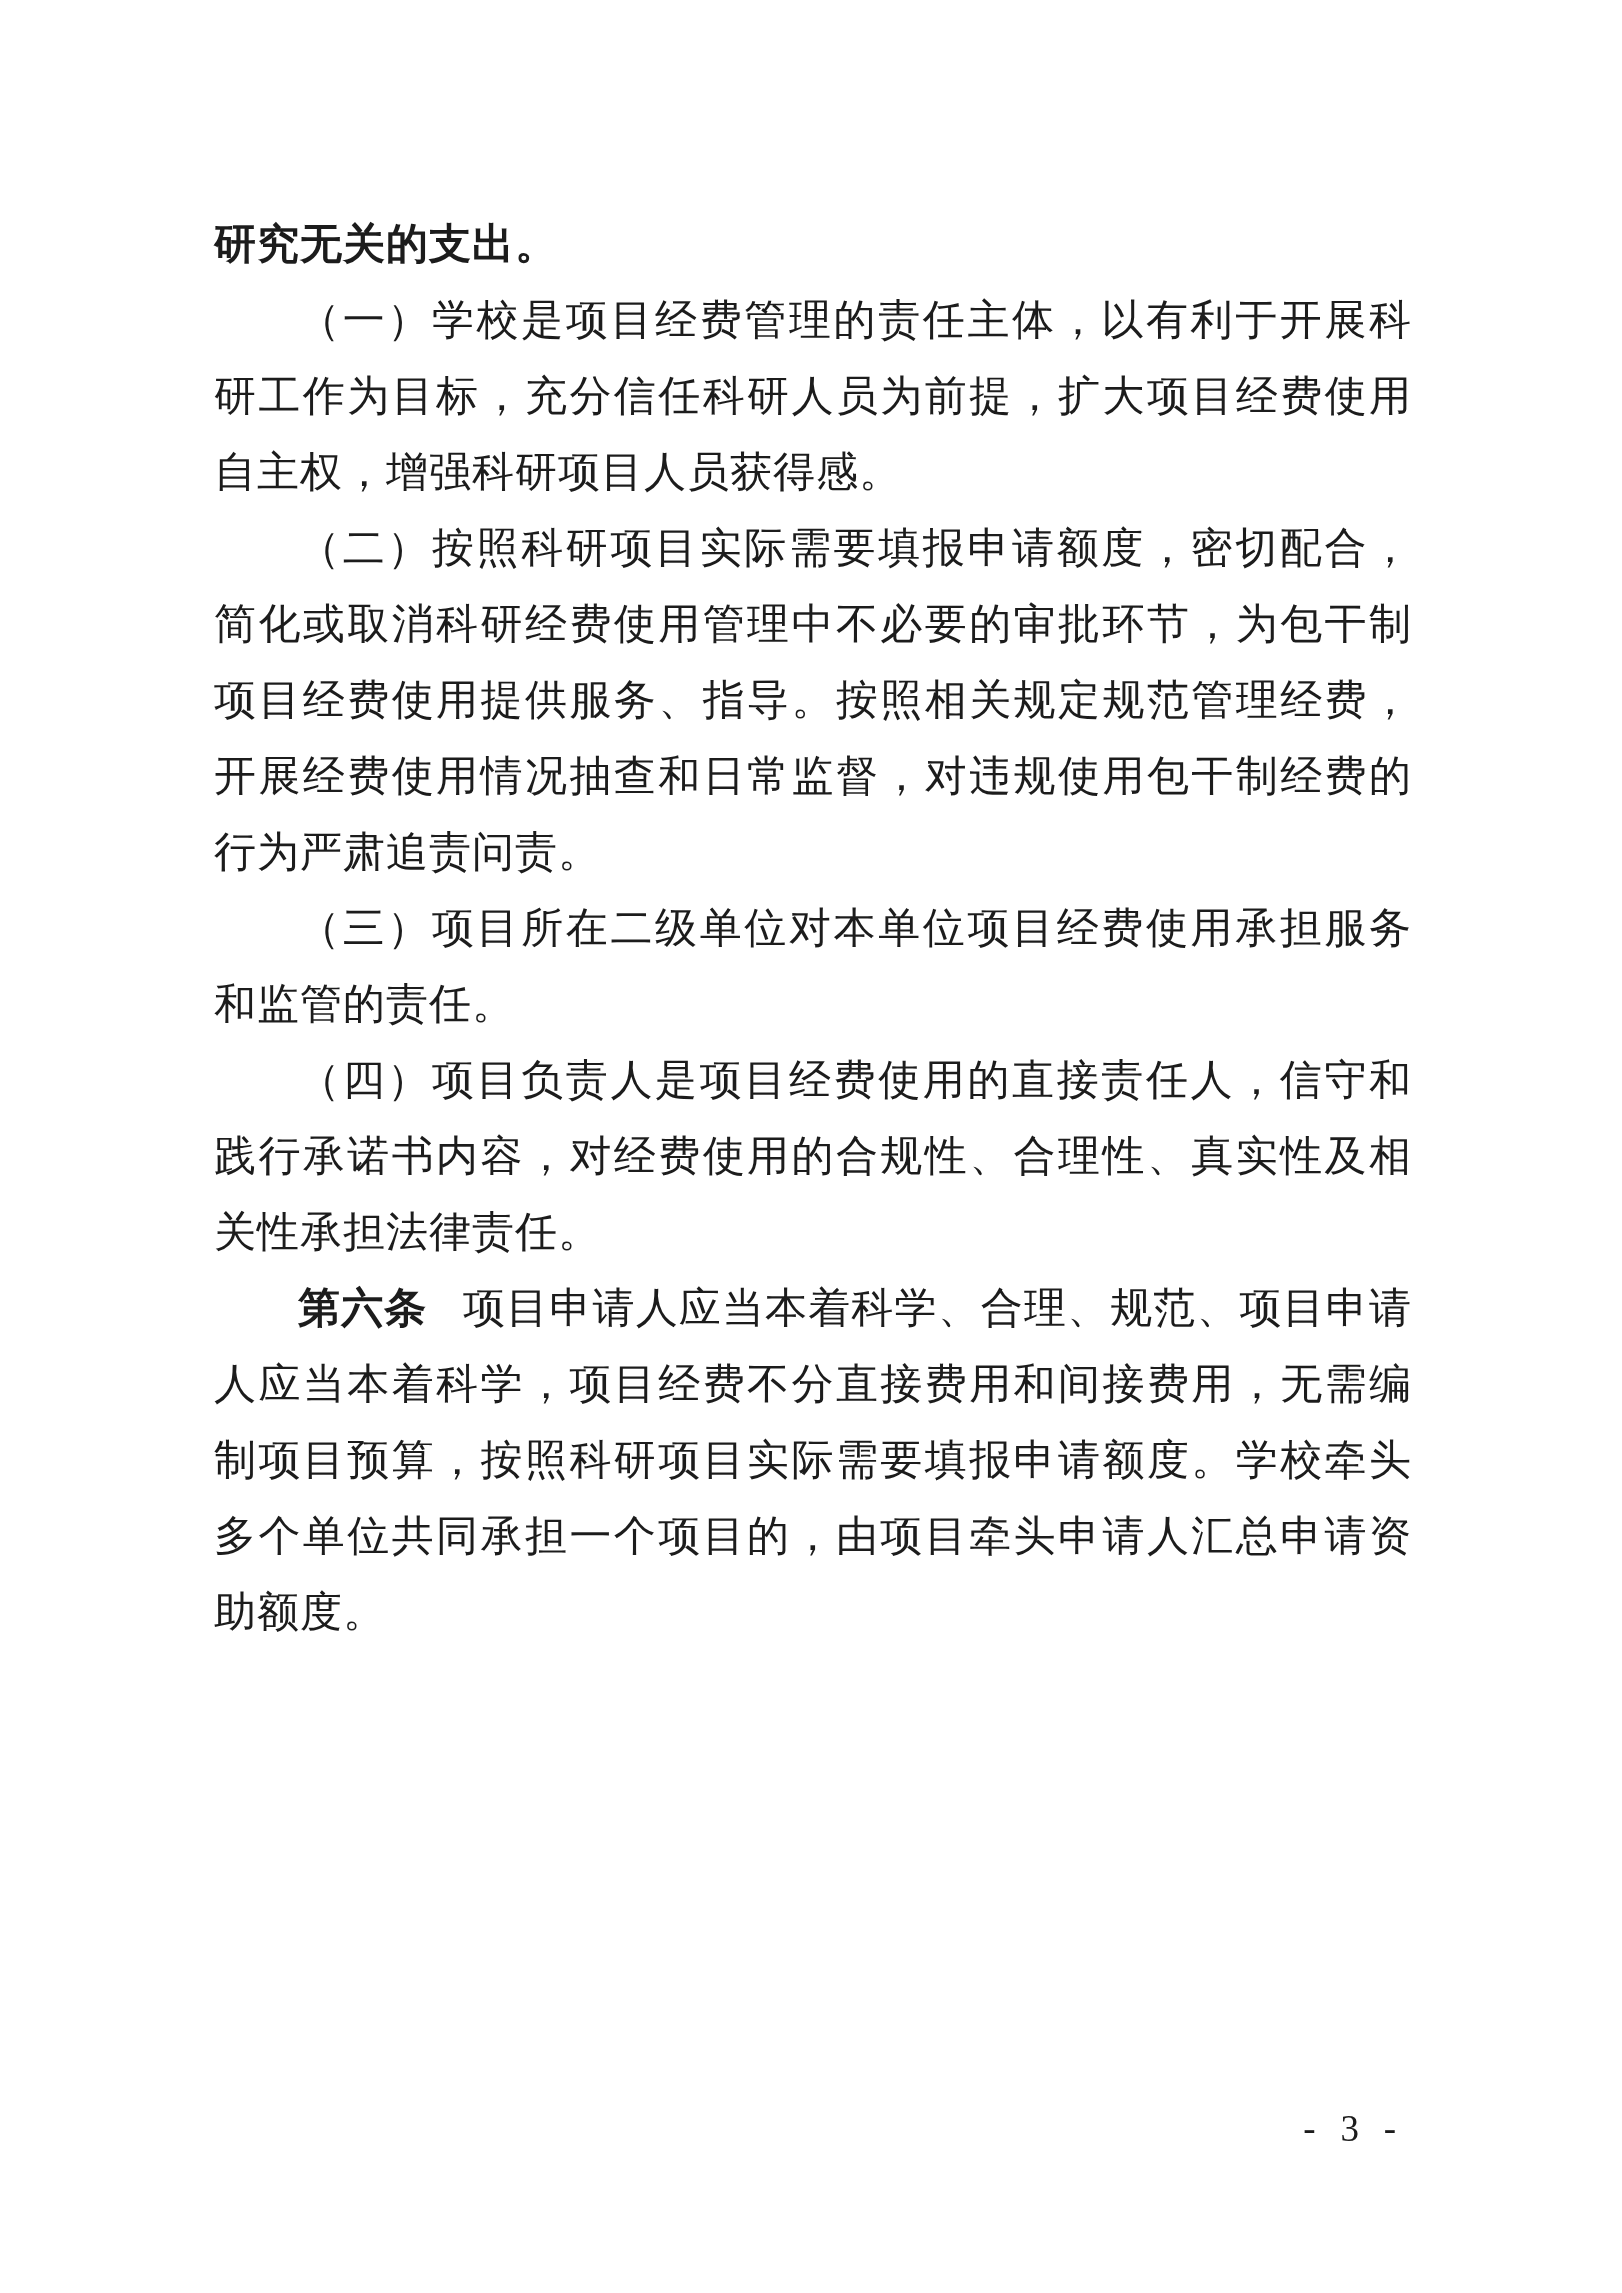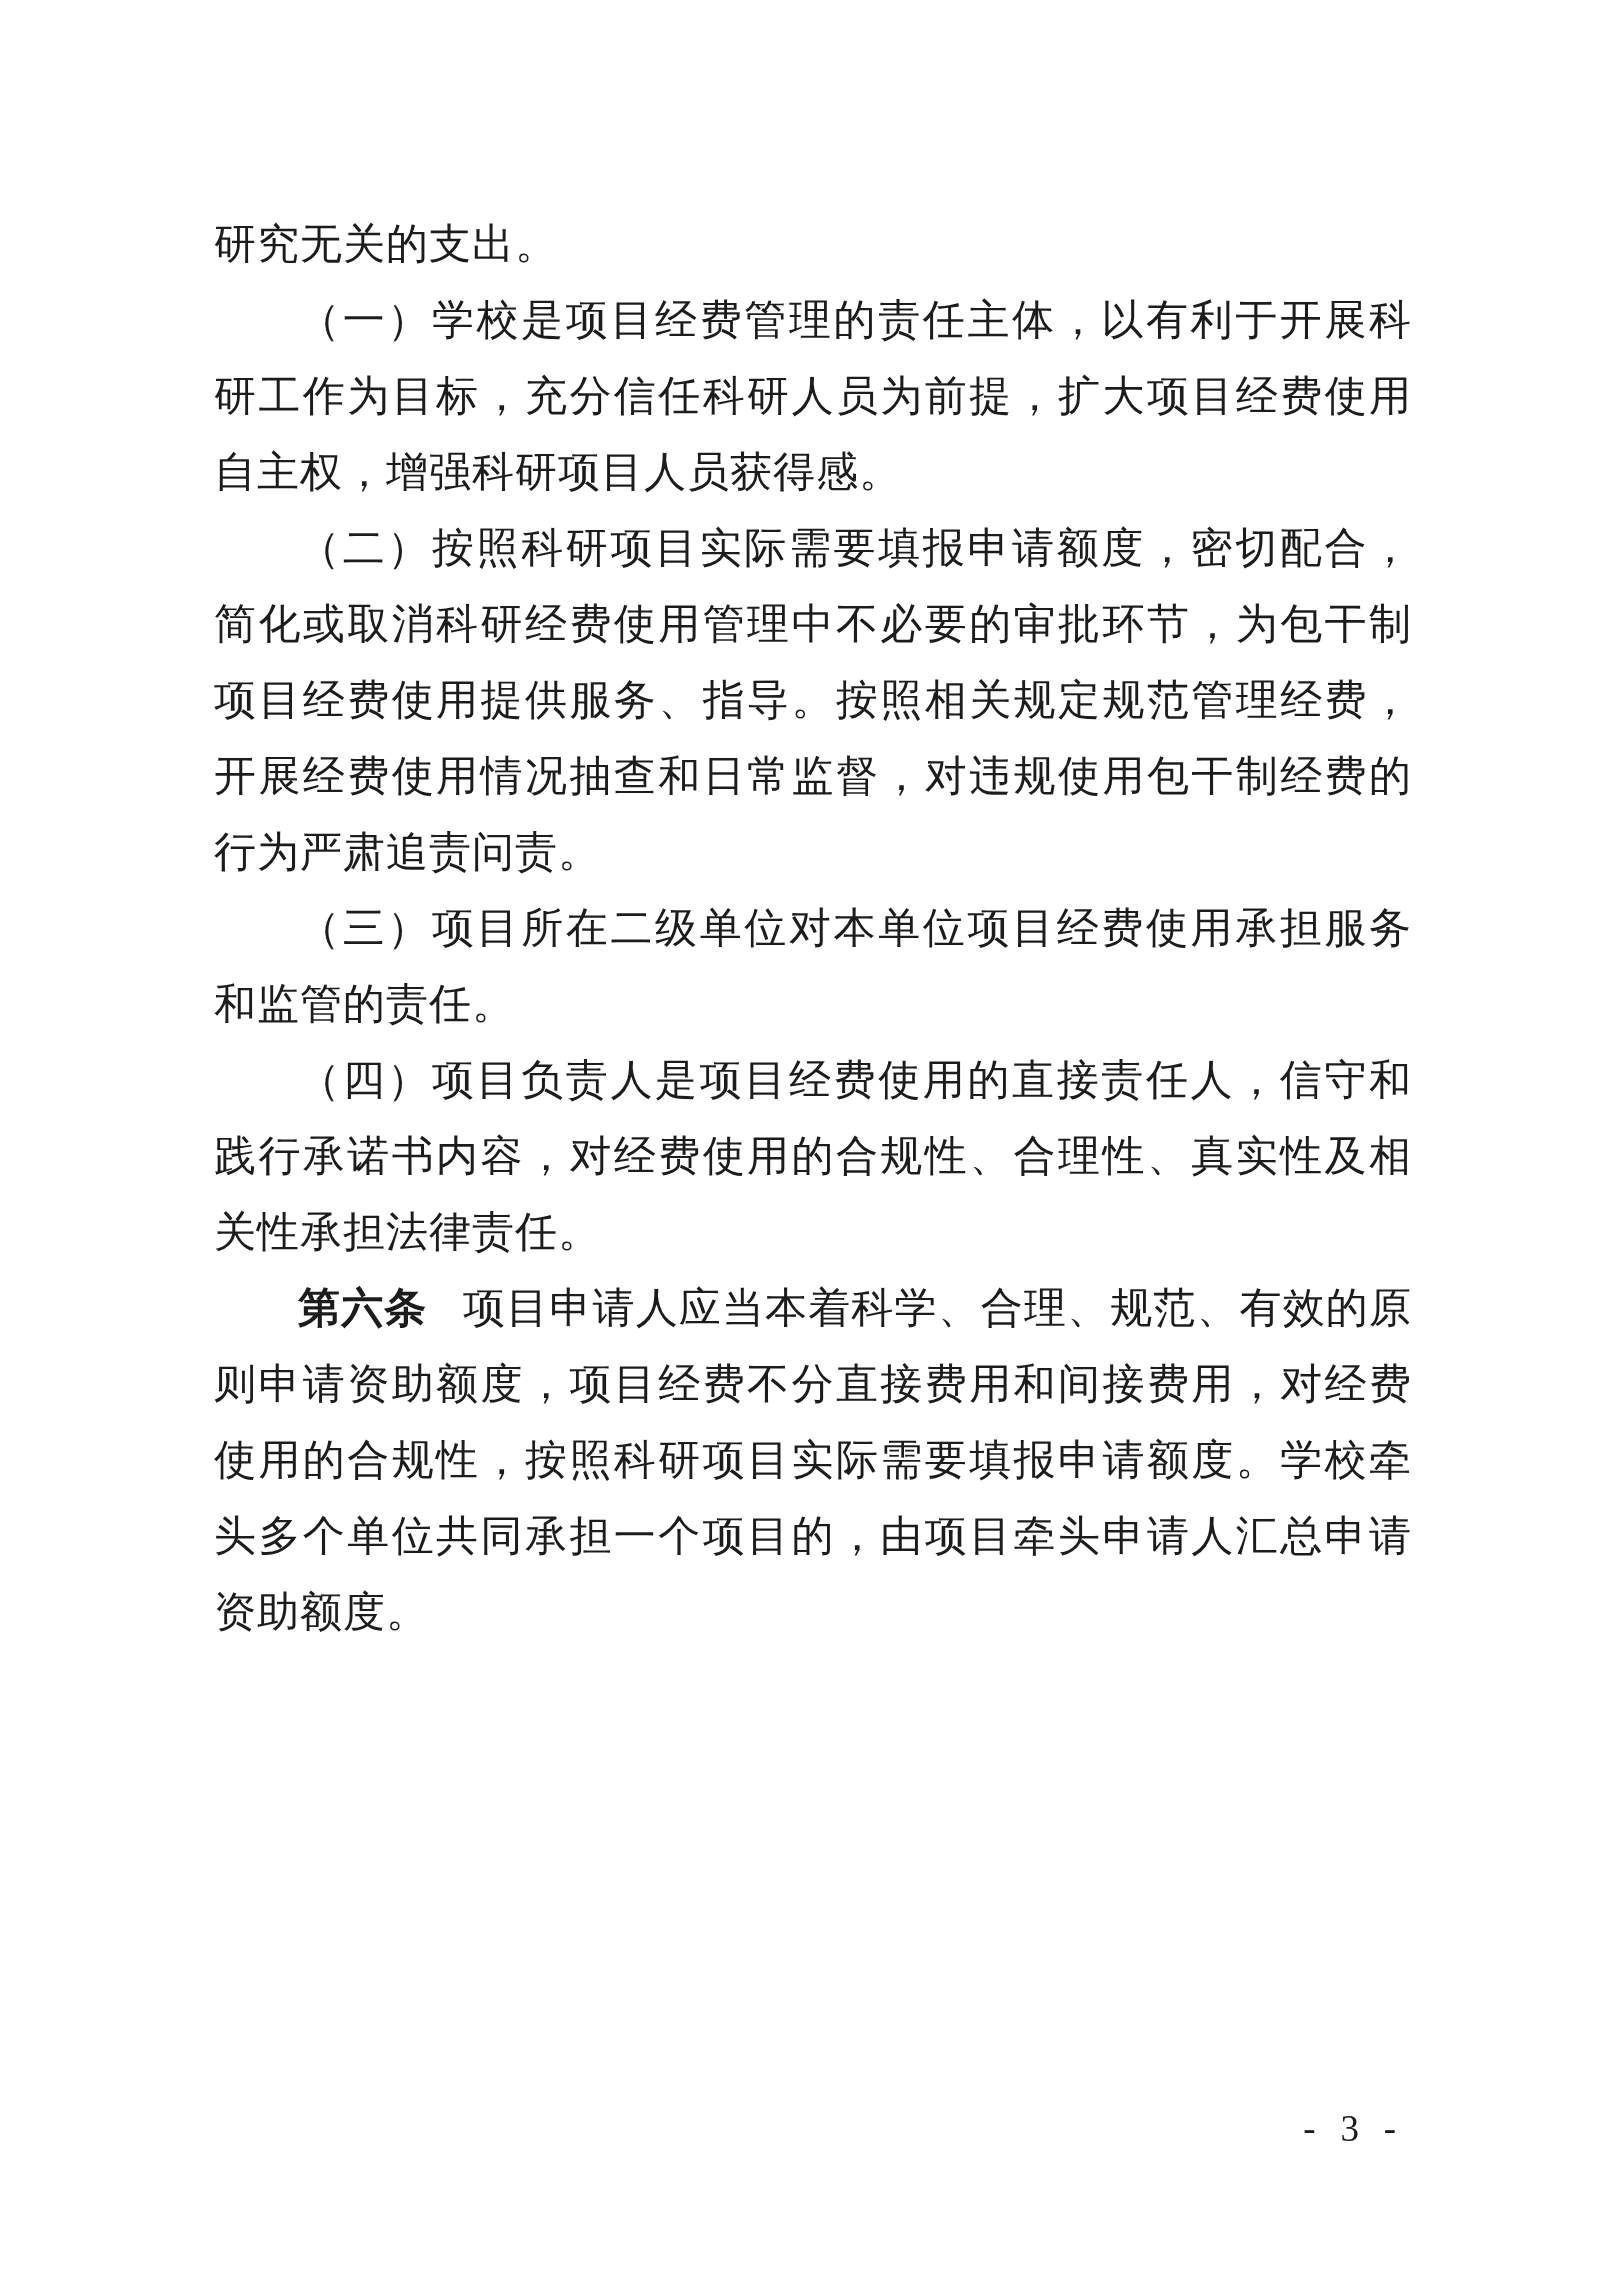--- a/index.html
+++ b/index.html
@@ -28,20 +28,21 @@
     text-justify: inter-character;
     letter-spacing: 1px;
   }
   .para {
     margin: 0;
     padding: 0;
     text-indent: 2em;
   }
   .para.no-indent {
     text-indent: 0;
+    font-weight: bold;
   }
   .article-lead {
     font-weight: 700;
     margin-right: 0.85em;
   }
   .article-lead:empty {
     display: none;
     margin: 0;
   }
   .page-number {
@@ -63,19 +64,19 @@
 
 
     <p class="para"><span class="para-text">（一）学校是项目经费管理的责任主体，以有利于开展科研工作为目标，充分信任科研人员为前提，扩大项目经费使用自主权，增强科研项目人员获得感。</span></p>
 
     <p class="para"><span class="para-text">（二）按照科研项目实际需要填报申请额度，密切配合，简化或取消科研经费使用管理中不必要的审批环节，为包干制项目经费使用提供服务、指导。按照相关规定规范管理经费，开展经费使用情况抽查和日常监督，对违规使用包干制经费的行为严肃追责问责。</span></p>
 
     <p class="para"><span class="para-text">（三）项目所在二级单位对本单位项目经费使用承担服务和监管的责任。</span></p>
 
     <p class="para"><span class="para-text">（四）项目负责人是项目经费使用的直接责任人，信守和践行承诺书内容，对经费使用的合规性、合理性、真实性及相关性承担法律责任。</span></p>
 
-    <p class="para"><span class="article-lead">第六条</span><span class="para-text">项目申请人应当本着科学、合理、规范、有效的原则申请资助额度，项目经费不分直接费用和间接费用，对经费使用的合规性，按照科研项目实际需要填报申请额度。学校牵头多个单位共同承担一个项目的，由项目牵头申请人汇总申请资助额度。</span></p>
+    <p class="para"><span class="article-lead">第六条</span><span class="para-text">项目申请人应当本着科学、合理、规范、项目申请人应当本着科学，项目经费不分直接费用和间接费用，无需编制项目预算，按照科研项目实际需要填报申请额度。学校牵头多个单位共同承担一个项目的，由项目牵头申请人汇总申请资助额度。</span></p>
 
   </main>
 
   <footer class="page-number">- 3 -</footer>
 </div>
 
 
 </body></html>

